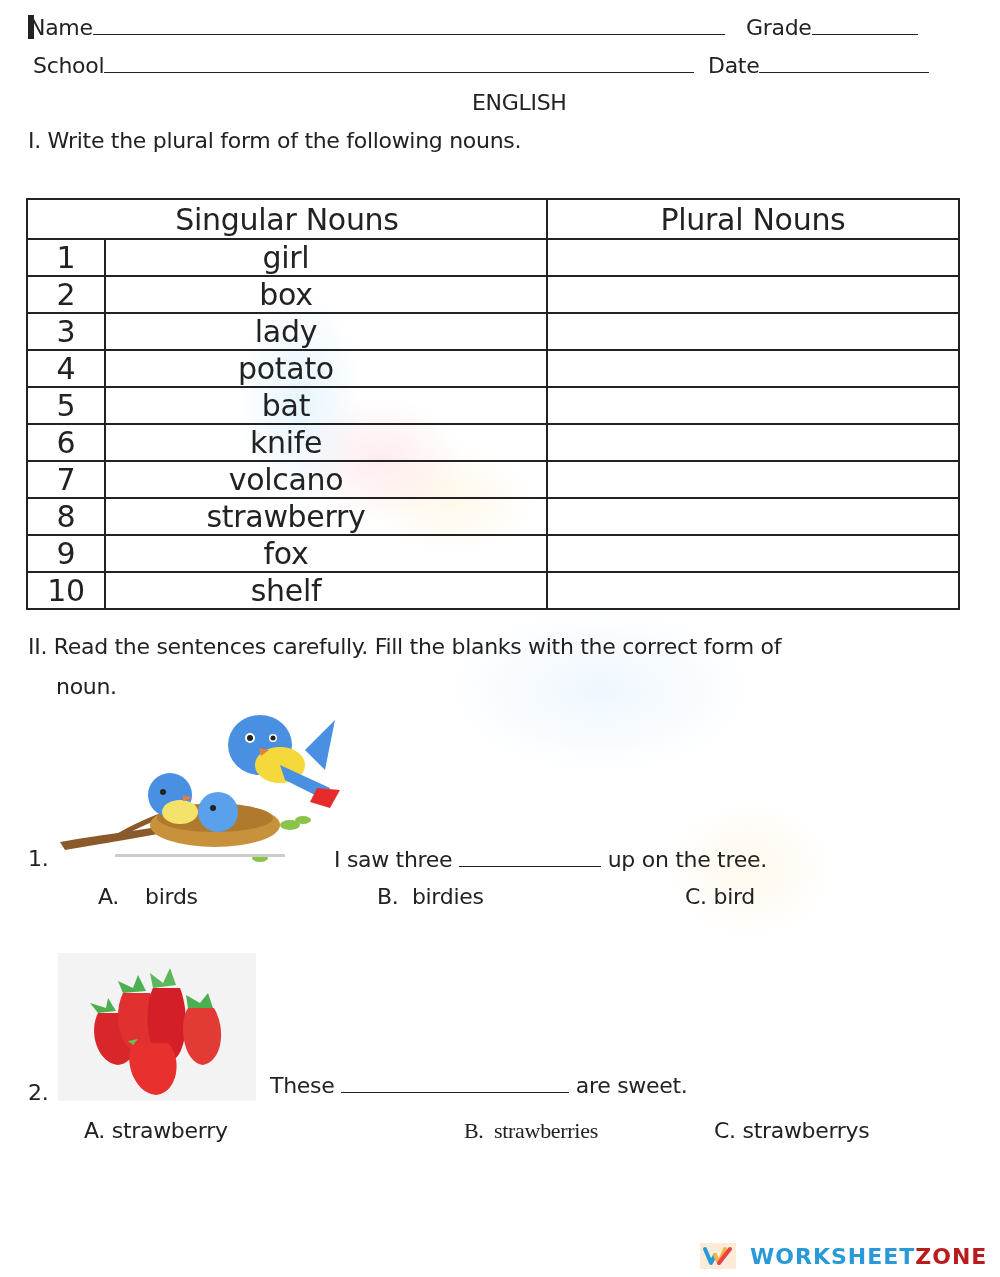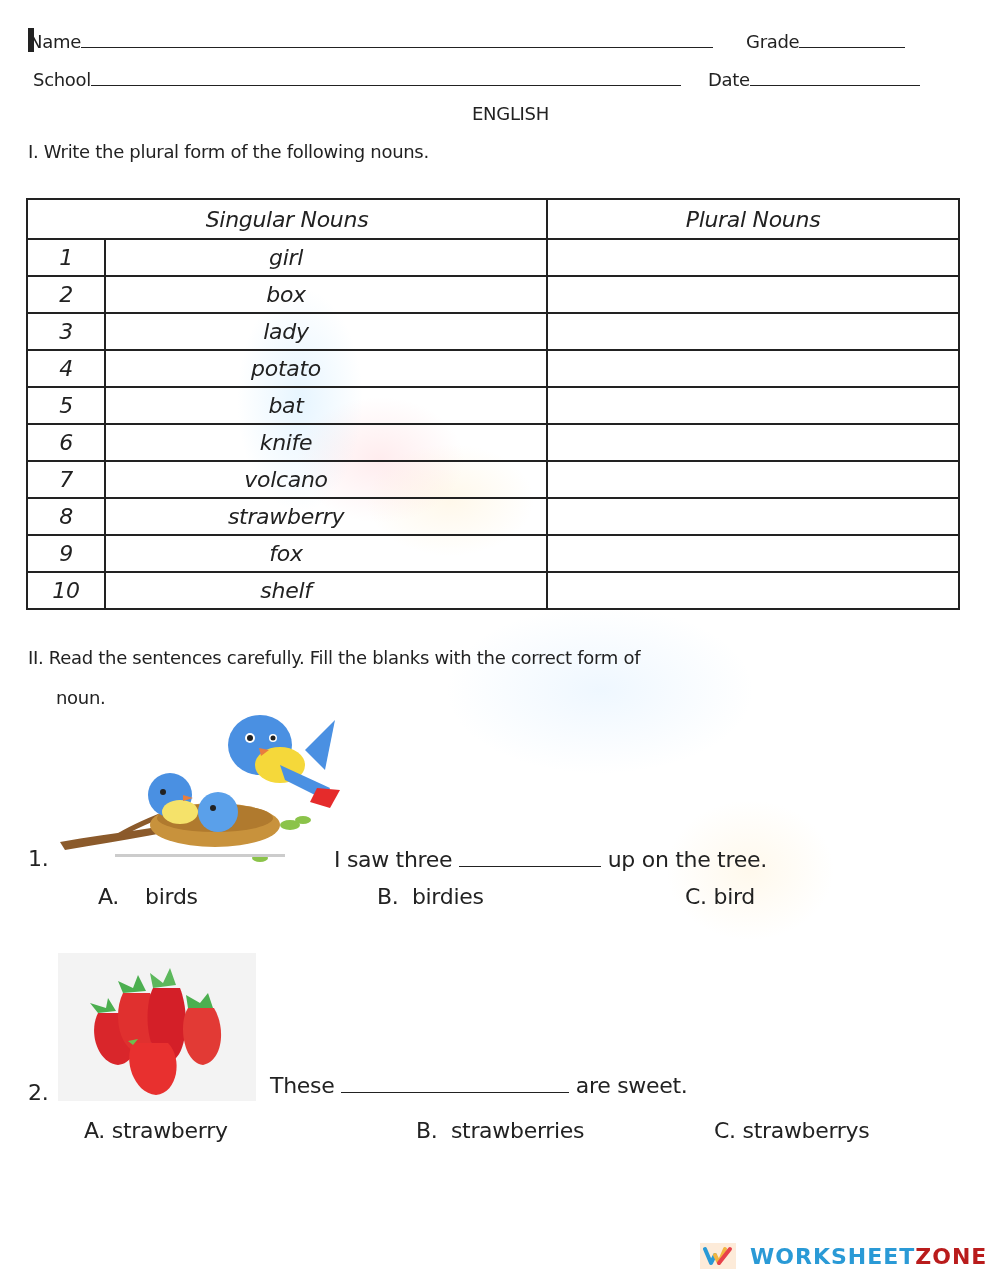--- a/index.html
+++ b/index.html
@@ -1,35 +1,35 @@
 <!DOCTYPE html>
 <html><head>
 <meta charset="utf-8">
 <style>
   html, body { margin: 0; padding: 0; background: #ffffff; }
   body { width: 1000px; height: 1277px; position: relative; overflow: hidden;
          font-family: "DejaVu Sans", sans-serif; color: #222; }
   .abs { position: absolute; }
-  .txt { font-size: 18px; letter-spacing: -0.3px; white-space: nowrap; margin-top: 13px; }
+  .txt { font-size: 22px; letter-spacing: -0.3px; white-space: nowrap; }
   .blank { display: inline-block; border-bottom: 1.5px solid #222; height: 20px; vertical-align: baseline; }
   .cursor { display: inline-block; width: 6px; height: 24px; background: #222; vertical-align: -4px; margin-right: 1px; }
 
   
   .wm { position: absolute; left: 150px; top: 250px; width: 760px; height: 720px; pointer-events: none;
         background:
           radial-gradient(ellipse 90px 160px at 150px 150px, rgba(120,200,255,0.18), transparent 70%),
           radial-gradient(ellipse 120px 90px at 230px 210px, rgba(255,150,160,0.18), transparent 70%),
           radial-gradient(ellipse 120px 80px at 300px 250px, rgba(255,220,150,0.20), transparent 70%),
           radial-gradient(ellipse 220px 120px at 450px 440px, rgba(140,200,255,0.14), transparent 70%),
           radial-gradient(ellipse 120px 100px at 600px 620px, rgba(255,220,150,0.18), transparent 70%);
         transform: rotate(0deg); }
 
   table.nouns { position: absolute; left: 26px; top: 198px; width: 934px; border-collapse: collapse; }
   table.nouns td, table.nouns th { border: 2px solid #222; height: 35px; padding: 0; font-weight: normal;
-        font-size: 22px; letter-spacing: -0.3px; text-align: center; font-style: italic; }
+        font-size: 30px; letter-spacing: -0.3px; text-align: center; }
   table.nouns th { height: 38px; }
   .c-num { width: 76px; }
   .c-sing { width: 440px; }
   .sing-word { position: relative; left: -40px; }
 
   .opt { position: absolute; font-size: 22px; letter-spacing: -0.3px; white-space: nowrap; }
 
   .logo { position: absolute; left: 700px; top: 1243px; display: flex; align-items: center; gap: 14px; }
   .logo-mark { width: 36px; height: 26px; background: #fdebd9; display: flex; align-items: center; justify-content: center; }
   .logo-text { font-family: "DejaVu Sans", sans-serif; font-weight: bold; font-size: 22px; letter-spacing: 1px; }
@@ -185,21 +185,21 @@
 </div>
 <div class="opt" style="left:28px; top:1080px;">2.</div>
 <div class="opt" style="left:270px; top:1072px;">
   <span>These</span>
   <span class="blank" style="width:228px;"></span>
   <span>are sweet.</span>
 </div>
 <div class="opt" style="left:84px; top:1118px;">
   <span>A.</span>&nbsp;<span>strawberry</span>
 </div>
-<div class="opt" style="left:416px; top:1118px;">
+<div class="opt" style="left:464px; top:1118px;font-family:Liberation Serif, serif;">
   <span>B.</span>&nbsp;&nbsp;<span>strawberries</span>
 </div>
 <div class="opt" style="left:714px; top:1118px;">
   <span>C.</span>&nbsp;<span>strawberrys</span>
 </div>
 
 <div class="logo">
   <div class="logo-mark">
     <svg width="30" height="20" viewBox="0 0 30 20">
       <path d="M2 3 L8 17 L12 9" stroke="#2a9ad6" stroke-width="4" fill="none" stroke-linecap="round" stroke-linejoin="round"></path>

